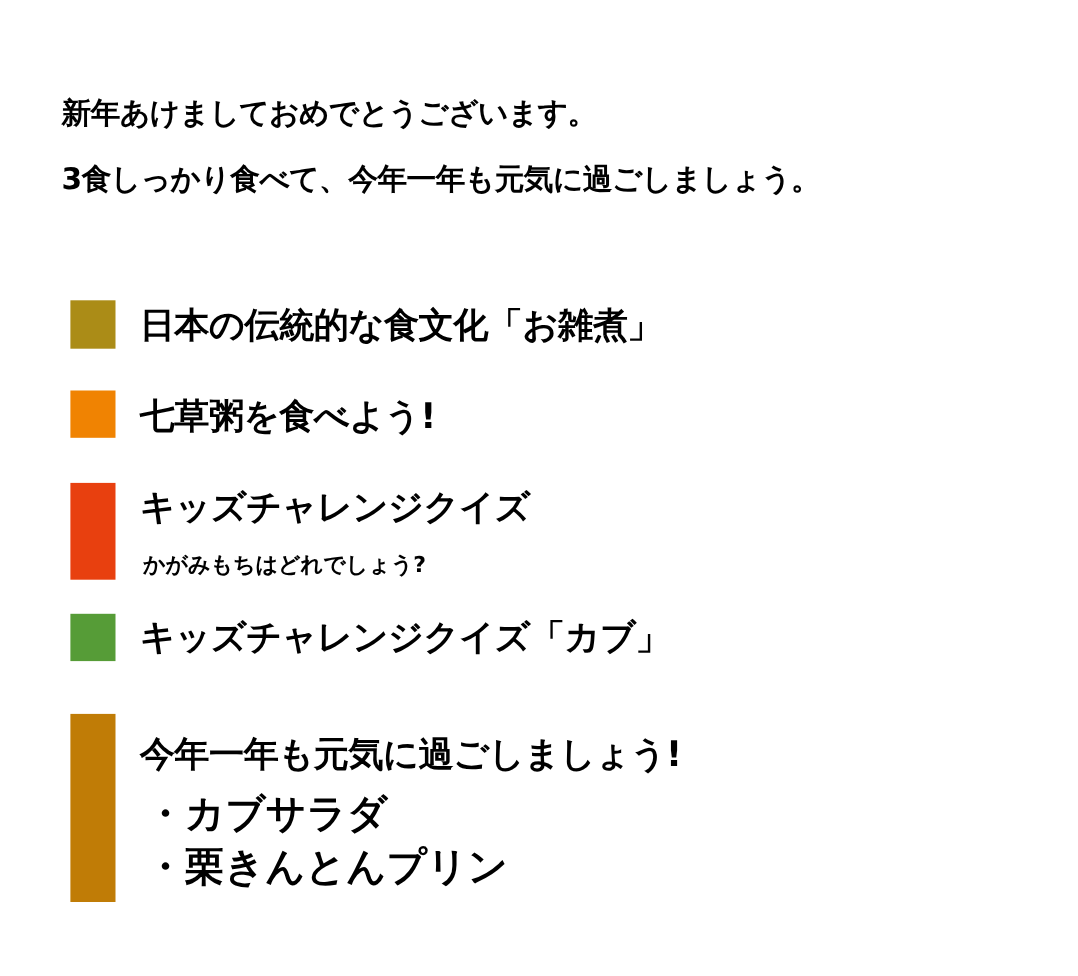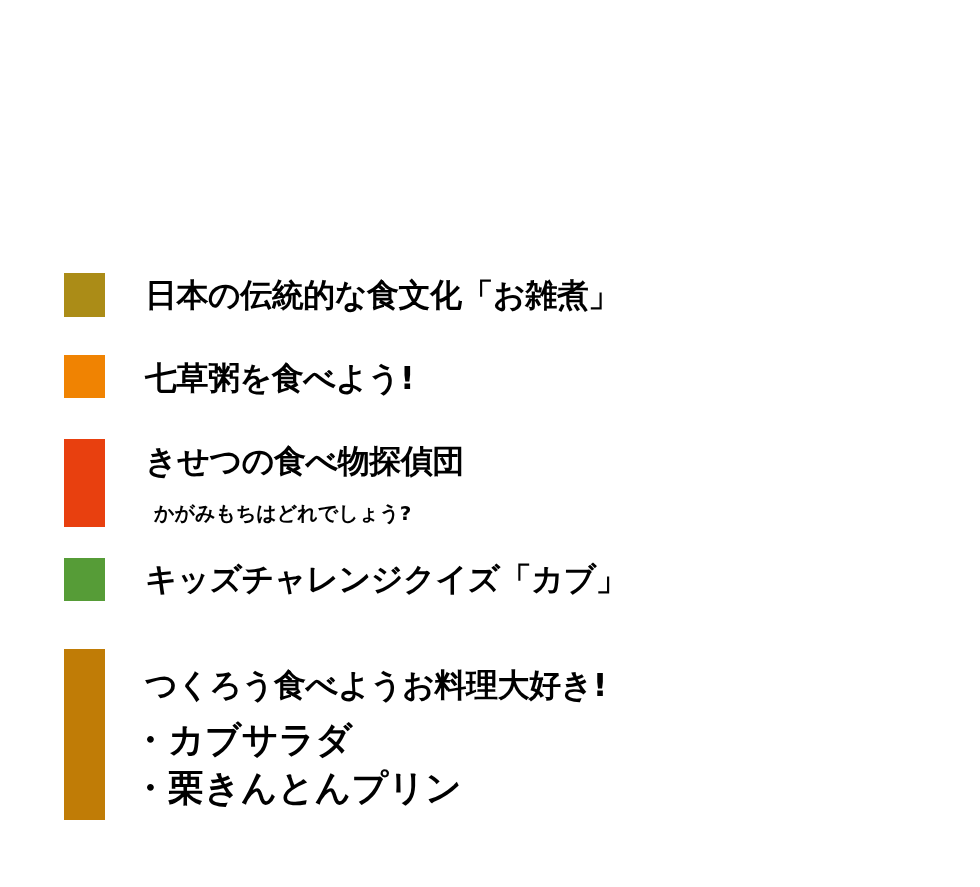--- a/index.html
+++ b/index.html
@@ -2,39 +2,41 @@
 <html><head>
 <meta charset="utf-8">
 <style>
   html, body { margin:0; padding:0; background:#ffffff; }
   body { width:980px; height:887px; position:relative; overflow:hidden;
          font-family:"DejaVu Sans", "Liberation Sans", sans-serif; color:#000; }
   .intro { position:absolute; left:56px; top:74px; font-size:27px; font-weight:bold;
            line-height:60px; letter-spacing:-0.5px; }
   .intro div { white-space:nowrap; }
   .bar { position:absolute; left:64px; width:41px; }
-  .title { position:absolute; left:145px; font-size:32px; font-weight:bold; white-space:nowrap; letter-spacing:-0.5px; }
-  .sub { position:absolute; left:130px; font-size:20px; font-weight:bold; white-space:nowrap;margin-left:24px; }
+  .title { position:absolute; left:127px; font-size:32px; font-weight:bold; white-space:nowrap; letter-spacing:-0.5px; }
+  .sub { position:absolute; left:130px; font-size:20px; font-weight:bold; white-space:nowrap; }
   .bullet { position:absolute; left:132px; font-size:36px; font-weight:bold; white-space:nowrap; }
 </style>
 </head>
 <body>
 
 <div class="intro">
+  <div>新年あけましておめでとうございます。</div>
+  <div>3食しっかり食べて、今年一年も元気に過ごしましょう。</div>
 </div>
 
 <div class="bar" style="top:273px;height:44px;background:#AB8C17"></div>
 <div class="title" style="top:274px">日本の伝統的な食文化「お雑煮」</div>
 
 <div class="bar" style="top:355px;height:43px;background:#F08302"></div>
 <div class="title" style="top:357px">七草粥を食べよう!</div>
 
 <div class="bar" style="top:439px;height:88px;background:#E8400F"></div>
-<div class="title" style="top:440px">きせつの食べ物探偵団</div>
+<div class="title" style="top:440px">キッズチャレンジクイズ</div>
 <div class="sub" style="top:500px">かがみもちはどれでしょう?</div>
 
 <div class="bar" style="top:558px;height:43px;background:#569C37"></div>
 <div class="title" style="top:558px">キッズチャレンジクイズ「カブ」</div>
 
 <div class="bar" style="top:649px;height:171px;background:#C07C06"></div>
-<div class="title" style="top:664px">つくろう食べようお料理大好き!</div>
+<div class="title" style="top:664px">今年一年も元気に過ごしましょう!</div>
 <div class="bullet" style="top:716px">・カブサラダ</div>
 <div class="bullet" style="top:764px">・栗きんとんプリン</div>
 
 </body></html>

